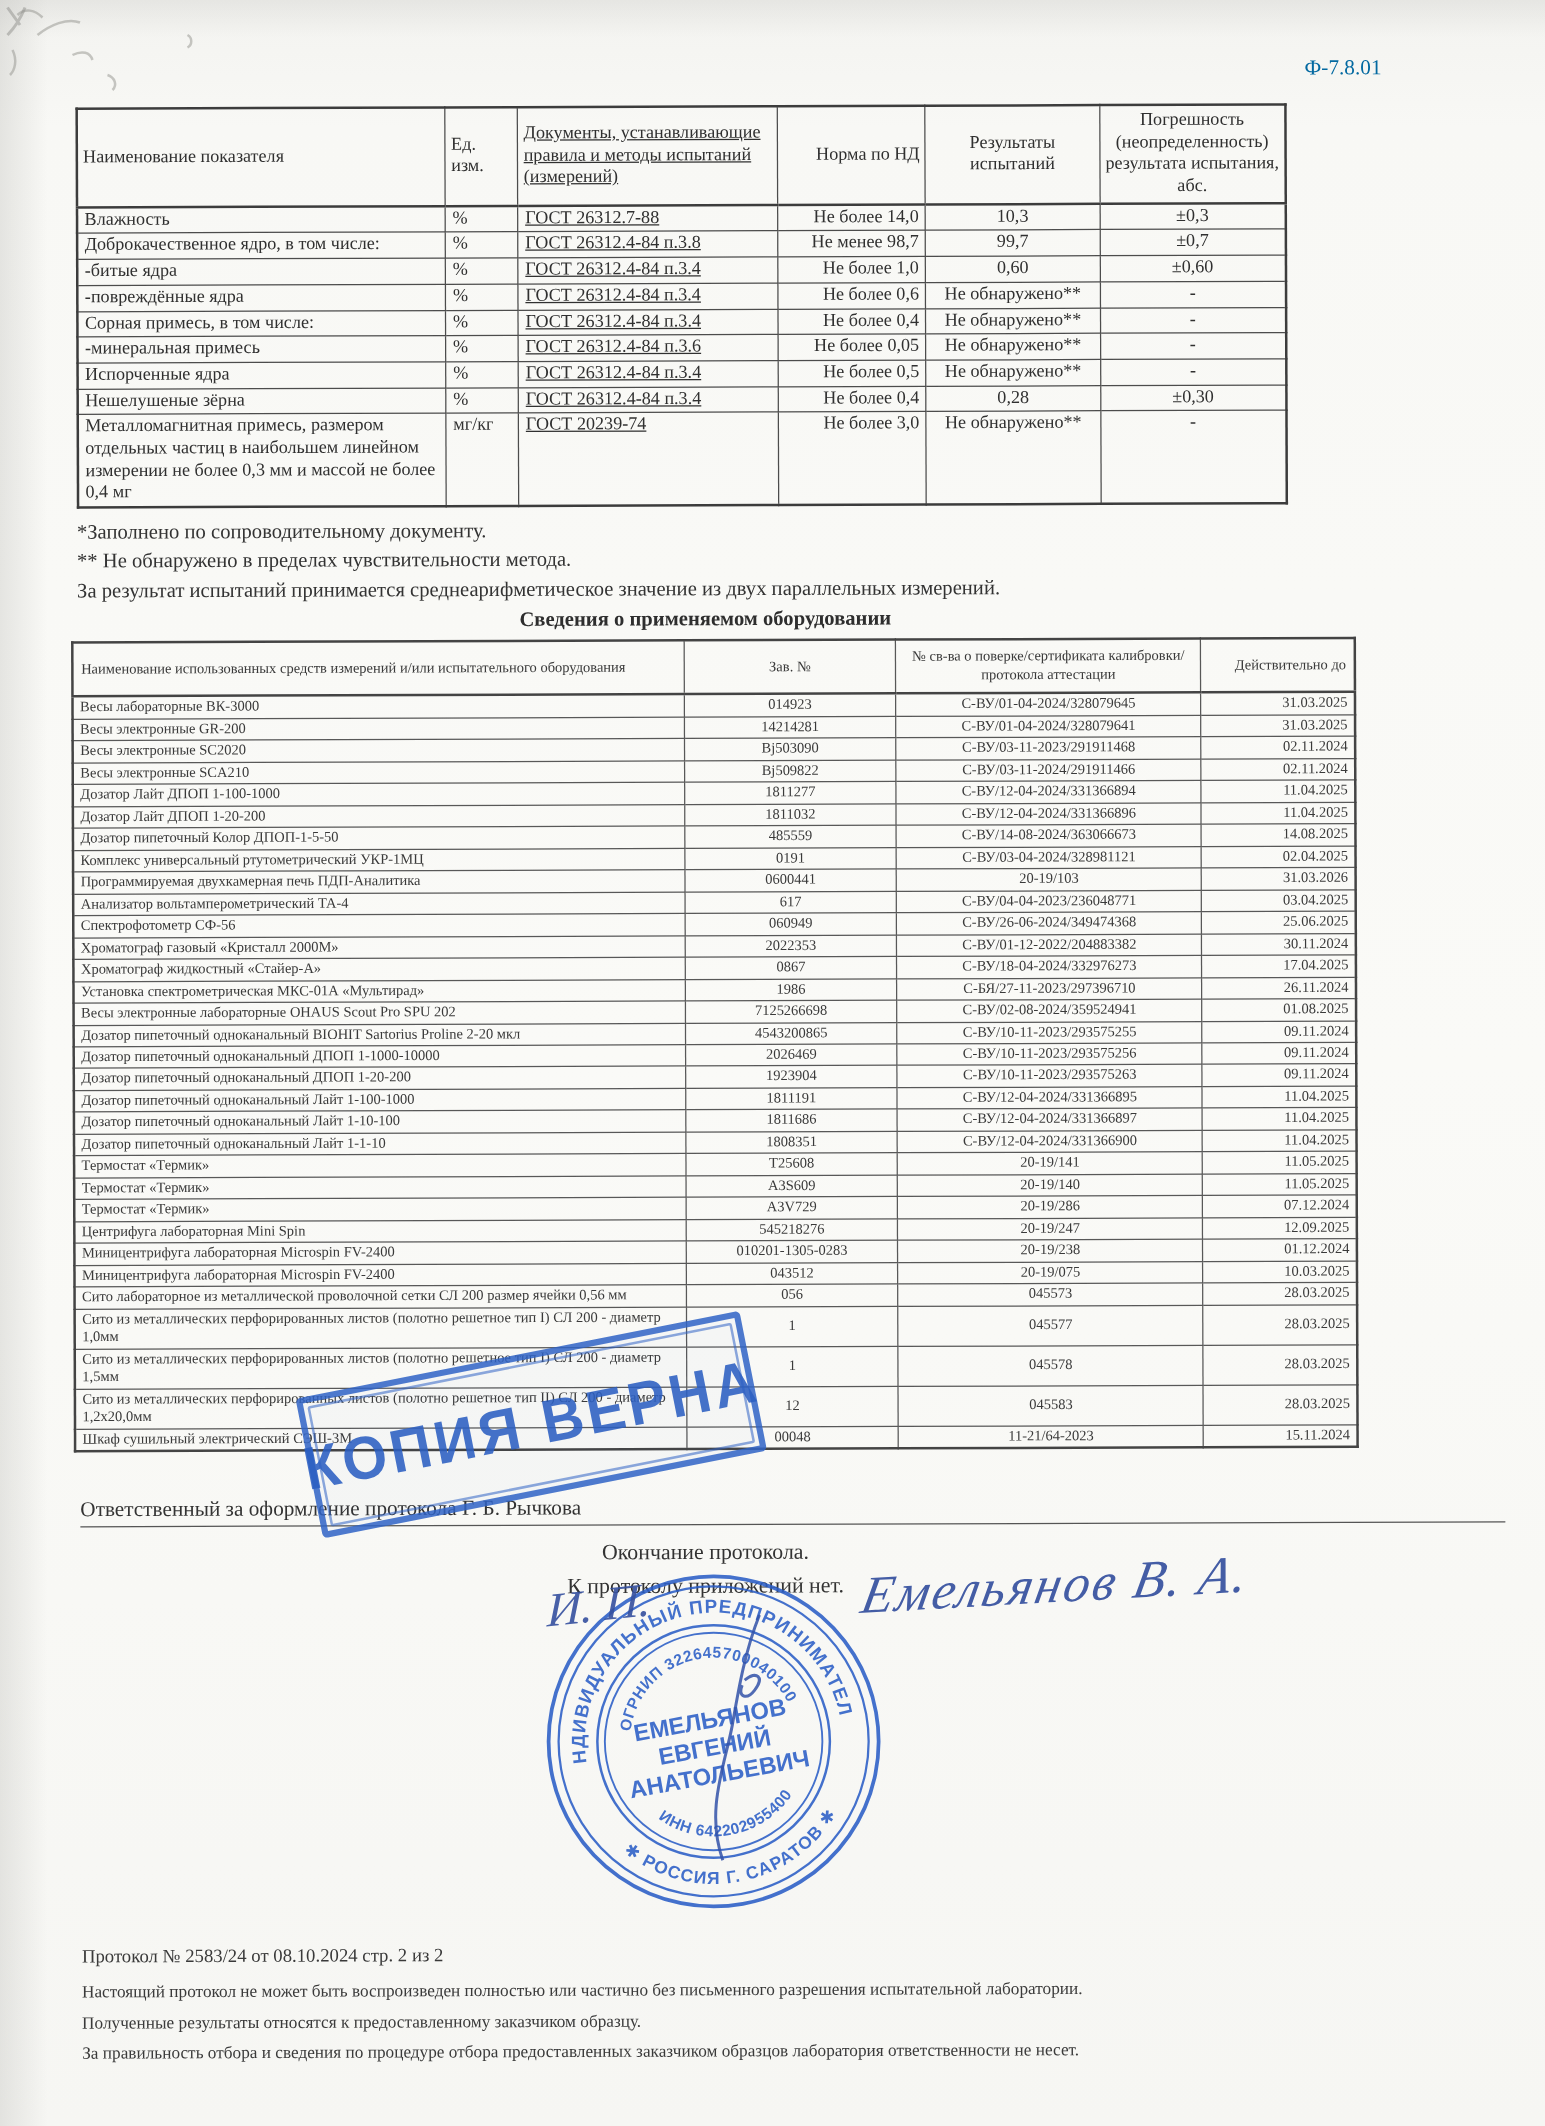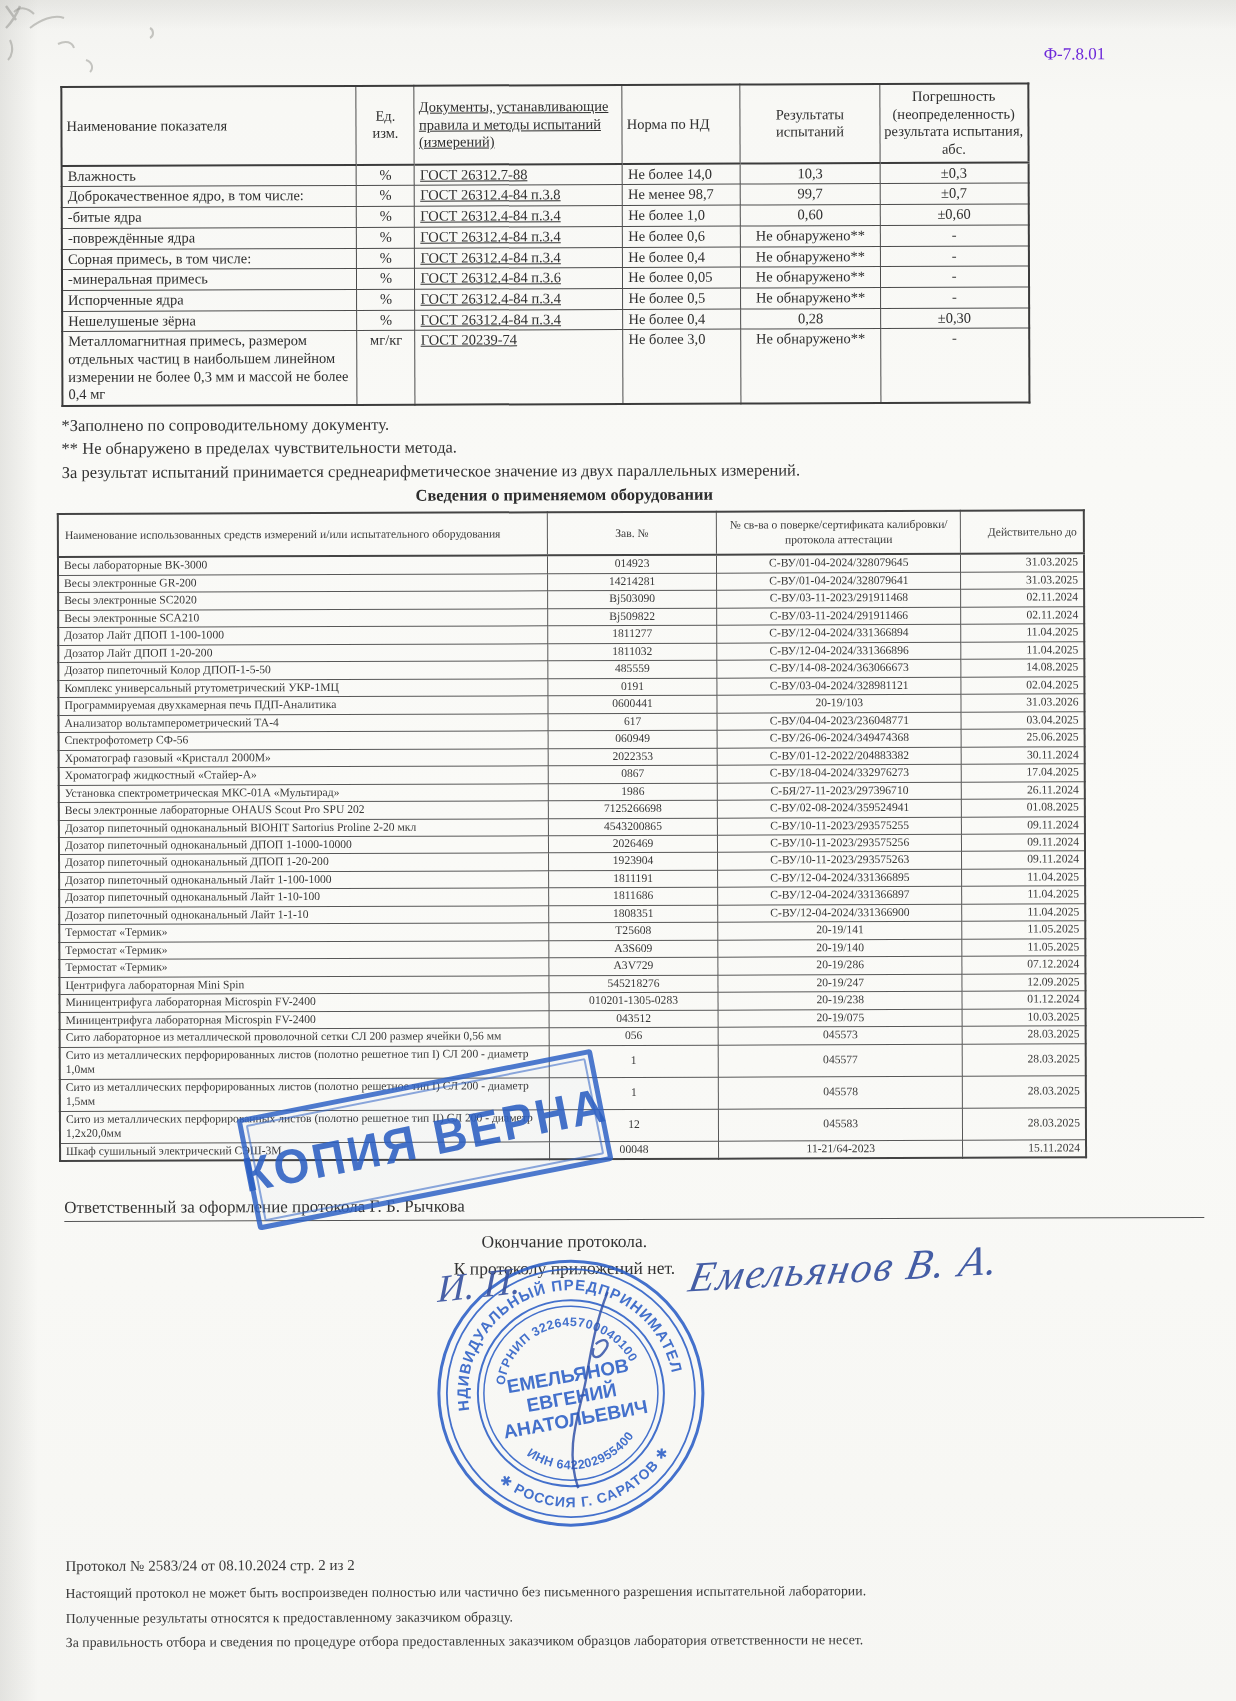--- a/index.html
+++ b/index.html
@@ -6,33 +6,33 @@
   body{
     width:1236px;height:1701px;position:relative;overflow:hidden;
     background:linear-gradient(180deg,#f3f3f0 0%,#f8f8f5 6%,#fafaf7 50%,#f6f6f3 100%);
     font-family:"Liberation Serif","DejaVu Serif",serif;
     color:#343434;
   }
   .edge-shade{position:absolute;inset:0;pointer-events:none;
     background:linear-gradient(90deg,rgba(190,190,186,.35) 0,rgba(190,190,186,0) 38px),
                linear-gradient(180deg,rgba(200,200,196,.30) 0,rgba(200,200,196,0) 30px);}
   .page{position:absolute;left:0;top:0;width:1236px;height:1701px;transform:rotate(-.2deg);}
-  .form-code{position:absolute;top:46px;right:128px;font-size:17px;color:#6d28d9;}
+  .form-code{position:absolute;top:46px;right:128px;font-size:17px;color:#0369a1;}
 
   .content{position:absolute;left:63px;top:84px;width:1040px;}
 
   table{border-collapse:collapse;}
   .t1{width:969px;font-size:14.5px;color:#303030;}
   .t1 th,.t1 td{border:1px solid #4c4c4c;padding:1px 5px;vertical-align:top;line-height:1.22;}
   .t1 thead th{text-align:center;vertical-align:middle;font-weight:normal;padding:3px 4px;border-bottom:2px solid #3c3c3c;}
   .t1{border:2px solid #3c3c3c;}
   .t1 .c-name{text-align:left;width:30.5%;}
-  .t1 .c-unit{text-align:center;width:6%;}
+  .t1 .c-unit{text-align:left;width:6%;}
   .t1 .c-doc{text-align:left;width:21.5%;text-decoration:underline;}
-  .t1 .c-norm{text-align:left;width:12.2%;}
+  .t1 .c-norm{text-align:right;width:12.2%;}
   .t1 .c-res{text-align:center;width:14.4%;}
   .t1 .c-err{text-align:center;width:15.4%;font-family:Liberation Serif, serif;}
 
   .notes{margin-top:7px;font-size:16.5px;line-height:1.42;color:#333;}
   .eq-title{margin-top:3px;width:1005px;text-align:center;font-size:16.5px;font-weight:600;color:#2e2e2e;}
 
   .t2{width:1028px;margin-top:6px;margin-left:-5px;font-size:11.6px;color:#3a3a3a;border:2px solid #444;}
   .t2 th,.t2 td{border:1px solid #585858;padding:1px 5px;line-height:1.25;vertical-align:middle;}
   .t2 thead th{font-weight:normal;padding:6px 6px;border-bottom:2px solid #444;}
   .t2 .c-name{text-align:left;width:47.7%;}

